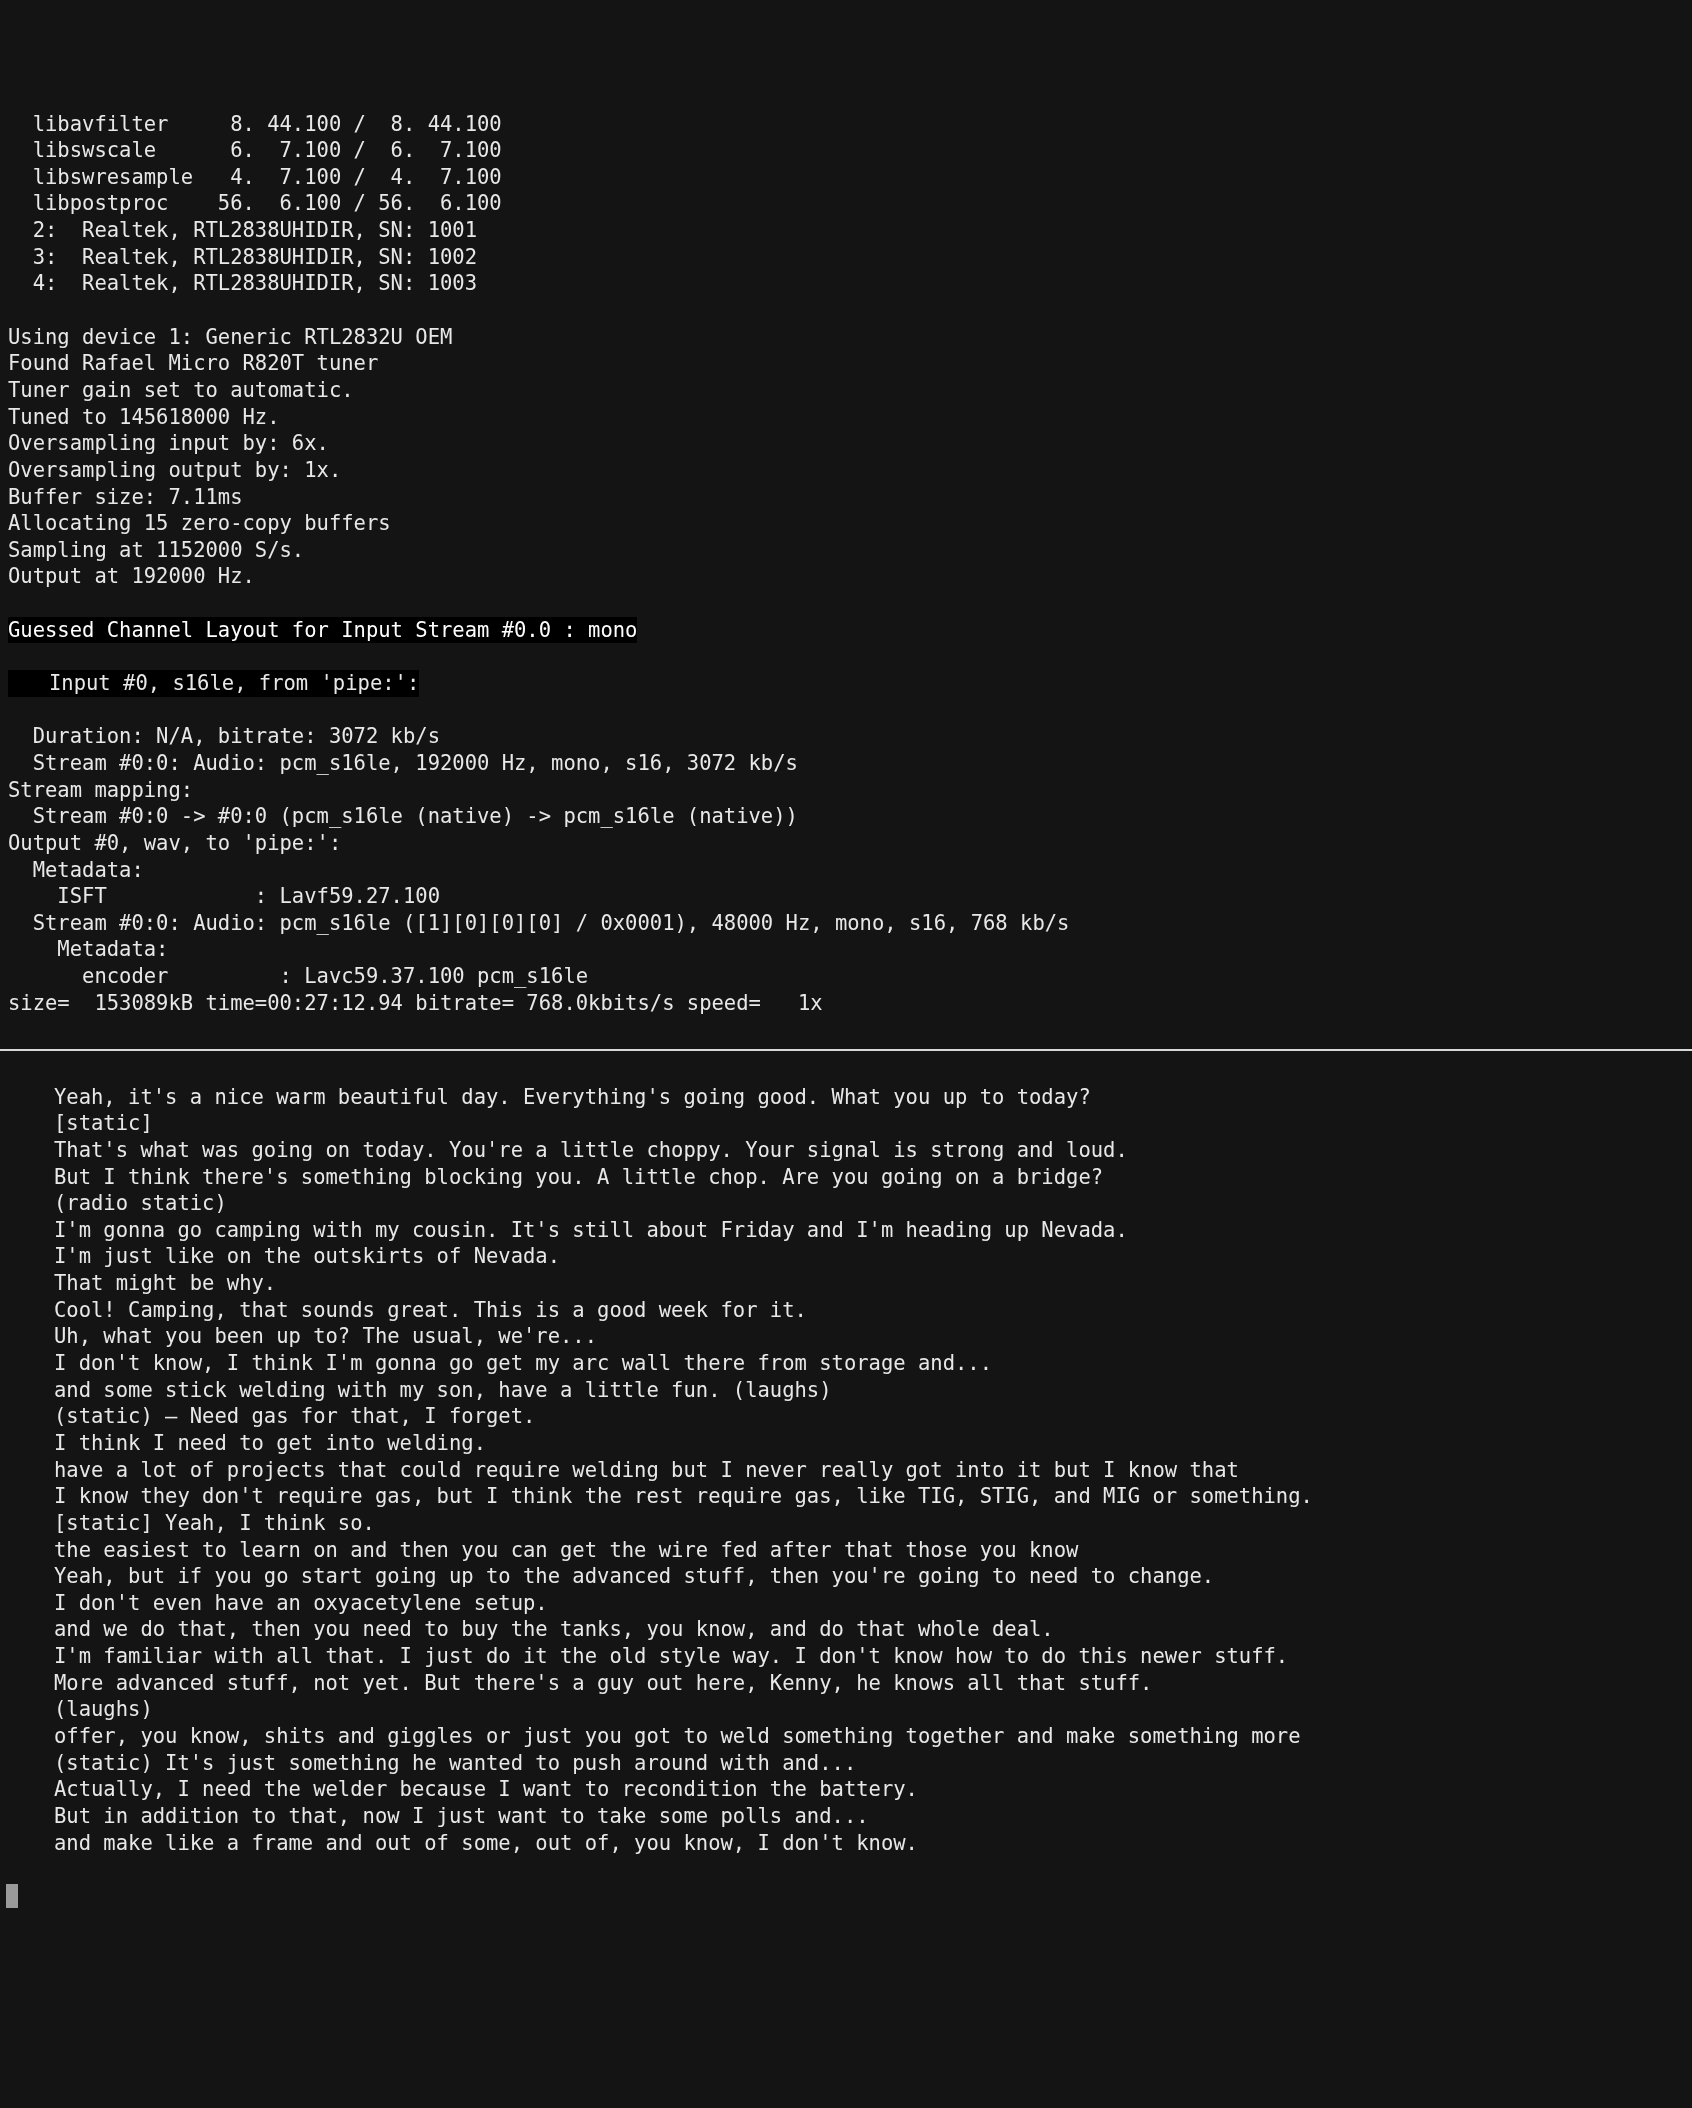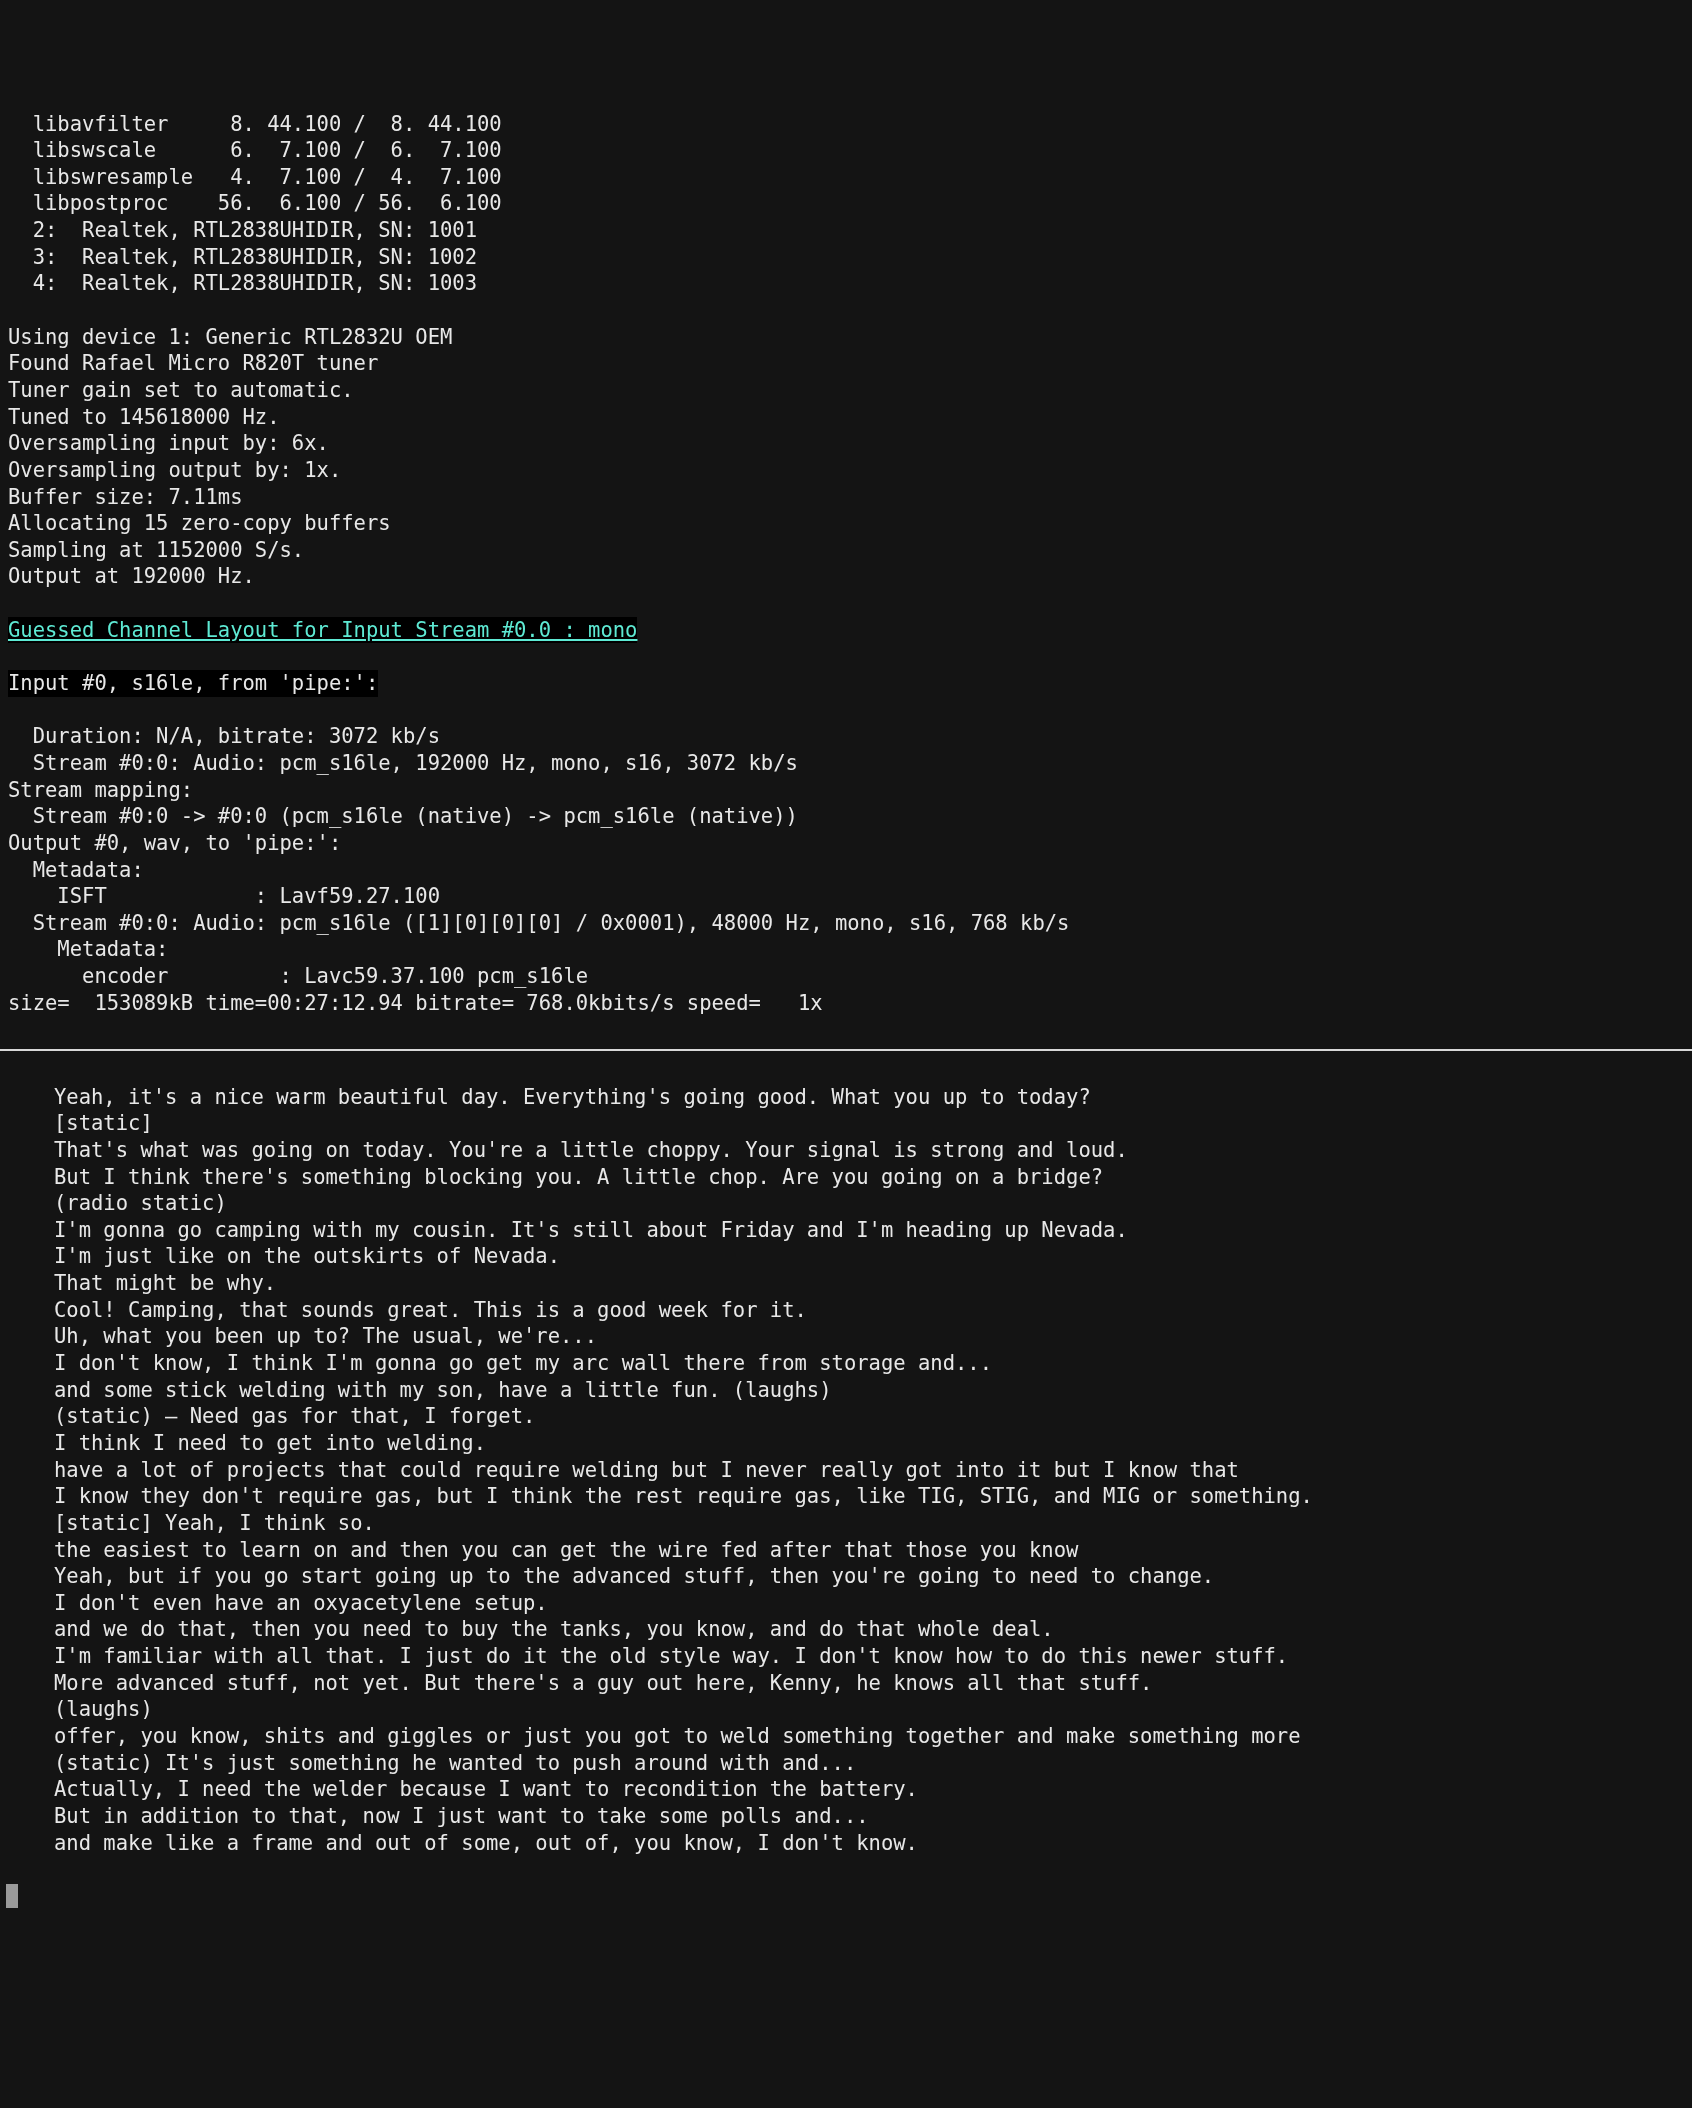--- a/index.html
+++ b/index.html
@@ -9,29 +9,29 @@
     font-family: "SF Mono", "Menlo", "Monaco", "Consolas", monospace;
     font-size: 20.5px;
     line-height: 1.30;
     white-space: pre;
     padding: 4px 0 0 0;
     overflow-x: hidden;
     width: 1692px;
   }
   .line { padding: 0 8px; }
   .hl-yellow {
-    color: #5eead4;
+    color: #ffffff;
     background: #000000;
     display: inline-block;
-    text-decoration: underline;
   }
   .hl-dark {
     background: #000000;
     color: #e8e8e8;
     display: inline-block;
+    padding-left: 41px;
   }
   .divider {
     border: none;
     border-top: 2px solid #d8d8d8;
     margin: 6px 0 6px 0;
   }
   .transcript { padding: 0 14px; margin-left: 40px; }
   .transcript .tline { }
   .cursor {
     display: inline-block;

